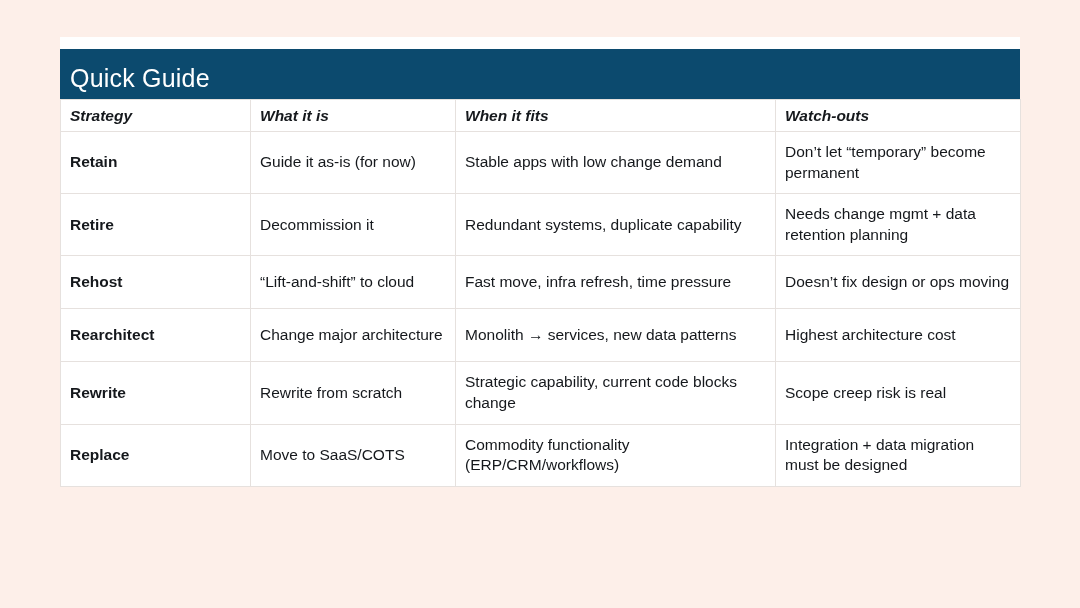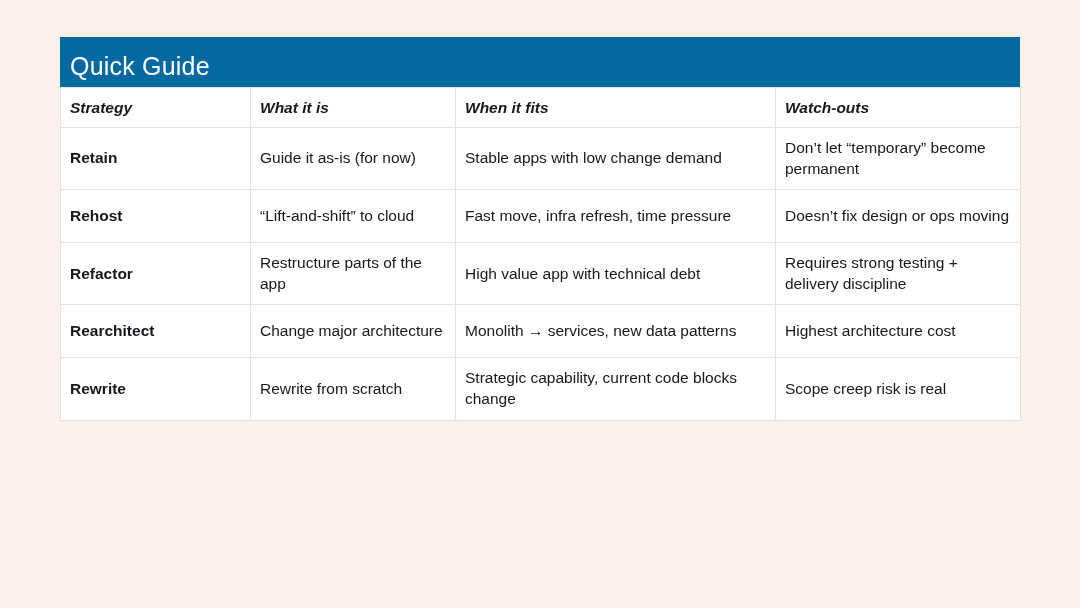--- a/index.html
+++ b/index.html
@@ -20,26 +20,27 @@
     box-sizing: border-box;
   }
   .card {
     position: absolute;
     left: 60px;
     top: 37px;
     width: 960px;
     background: #ffffff;
   }
   .title-bar {
-    background: #0369a1;
+    background: #0c4a6e;
     height: 50px;
     display: flex;
     align-items: center;
     padding: 8px 0 0 10px;
     box-sizing: border-box;
+    margin-top: 12px;
   }
   .title-bar .title {
     color: #ffffff;
     font-size: 25px;
     font-weight: 400;
     letter-spacing: 0.2px;
   }
   table.guide {
     border-collapse: collapse;
     width: 960px;
@@ -56,21 +57,21 @@
     vertical-align: middle;
     text-align: left;
     padding: 10px 8px 10px 9px;
     box-sizing: border-box;
     color: #15181c;
   }
   table.guide thead th {
     font-size: 15.5px;
     font-style: italic;
     font-weight: bold;
-    height: 40px;
+    height: 32px;
     padding-top: 6px;
     padding-bottom: 6px;
   }
   table.guide tbody td {
     font-size: 15.5px;
     font-weight: 400;
     line-height: 1.33;
     height: 53px;
   }
   table.guide tbody td.strategy {
@@ -103,40 +104,46 @@
         </tr>
       </thead>
       <tbody>
         <tr>
           <td class="strategy">Retain</td>
           <td>Guide it as-is (for now)</td>
           <td>Stable apps with low change demand</td>
           <td>Don’t let “temporary” become permanent</td>
         </tr>
         <tr>
+          <td class="strategy">Retire</td>
+          <td>Decommission it</td>
+          <td>Redundant systems, duplicate capability</td>
+          <td>Needs change mgmt + data retention planning</td>
+        </tr>
+        <tr>
           <td class="strategy">Rehost</td>
           <td>“Lift-and-shift” to cloud</td>
           <td>Fast move, infra refresh, time pressure</td>
           <td>Doesn’t fix design or ops moving</td>
-        </tr>
-        <tr>
-          <td class="strategy">Refactor</td>
-          <td>Restructure parts of the app</td>
-          <td>High value app with technical debt</td>
-          <td>Requires strong testing + delivery discipline</td>
         </tr>
         <tr>
           <td class="strategy">Rearchitect</td>
           <td>Change major architecture</td>
           <td>Monolith → services, new data patterns</td>
           <td>Highest architecture cost</td>
         </tr>
         <tr>
           <td class="strategy">Rewrite</td>
           <td>Rewrite from scratch</td>
           <td>Strategic capability, current code blocks change</td>
           <td>Scope creep risk is real</td>
         </tr>
+        <tr>
+          <td class="strategy">Replace</td>
+          <td>Move to SaaS/COTS</td>
+          <td>Commodity functionality (ERP/CRM/workflows)</td>
+          <td>Integration + data migration must be designed</td>
+        </tr>
       </tbody>
     </table>
 
   </div>
 </div>
 
 </body></html>

